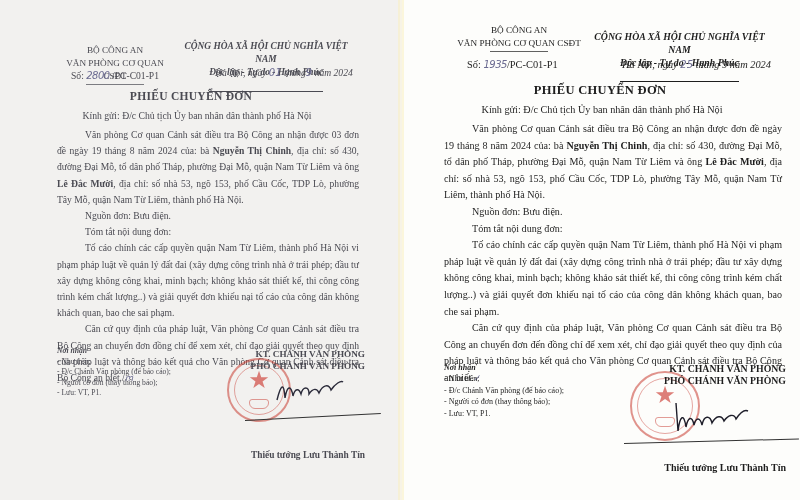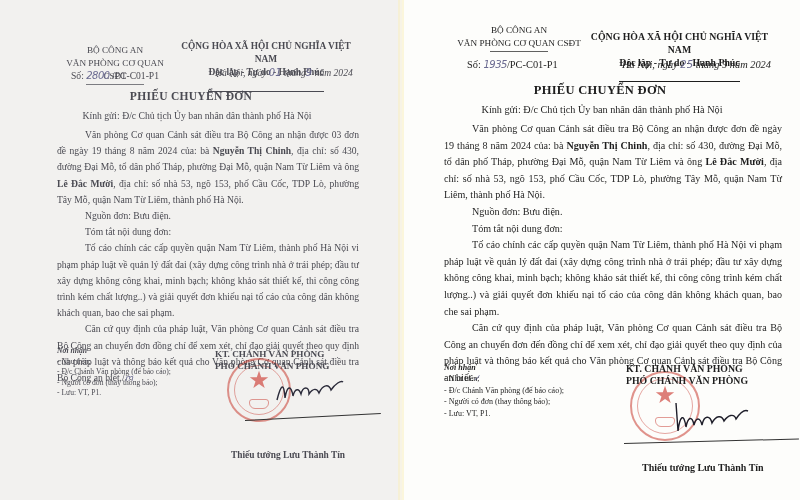--- a/index.html
+++ b/index.html
@@ -12,40 +12,40 @@
   .paper.left .inner { color: #4a4a52; }
   .paper.right .inner { color: #1e1e1e; }
 
   .inner { position: absolute; inset: 0; }
 
   .hdr-left { position: absolute; text-align: center; font-size: 9.2px; line-height: 13px; }
   .hdr-left .ministry { font-weight: normal; }
   .hdr-left .office { font-weight: normal; }
   .hdr-left .uline { display: block; margin: 1px auto 0; width: 58px; height: 1px; background: currentColor; opacity: .7; }
 
-  .hdr-right { position: absolute; text-align: center; font-size: 9.4px; line-height: 13px; font-weight: bold; }
+  .hdr-right { position: absolute; text-align: center; font-size: 9.4px; line-height: 13px; font-weight: bold; font-style: italic; }
   .hdr-right .motto { display: inline-block; border-bottom: 1px solid currentColor; padding-bottom: 12px; }
 
   .refno { position: absolute; font-size: 9.6px; }
   .refno .hand { font-family: "DejaVu Sans", sans-serif; font-style: italic; color: #6a6a90; font-size: 10px; letter-spacing: -0.5px; }
   .date { position: absolute; font-size: 9.6px; font-style: italic; }
   .date .hand { font-family: "DejaVu Sans", sans-serif; color: #6a6a90; font-size: 10px; }
 
   .title { position: absolute; width: 100%; text-align: center; font-weight: bold; font-size: 11.5px; letter-spacing: .3px; }
   .addressee { position: absolute; width: 100%; text-align: center; font-size: 9.7px; }
 
   .body { position: absolute; font-size: 9.6px; line-height: 16.2px; text-align: justify; }
   .body p { text-indent: 28px; }
   .body b { font-weight: bold; }
   .tick { font-family: "DejaVu Sans", sans-serif; font-style: italic; color: #6a6a90; font-size: 9px; }
 
   .recipients { position: absolute; font-size: 7.6px; line-height: 10.6px; }
   .recipients .lbl { font-style: italic; font-weight: bold; }
 
-  .sign { position: absolute; text-align: left; }
+  .sign { position: absolute; text-align: right; }
   .sign .pos1, .sign .pos2 { font-weight: bold; font-size: 9.2px; line-height: 12px; position: relative; z-index: 2; }
   .sign .name { font-weight: bold; font-size: 9.4px; position: absolute; left: 16px; right: 0; }
 
   .seal { position: absolute; border-radius: 50%; border: 2px solid rgba(200,60,50,.55); z-index: 1; }
   .seal::before { content: ""; position: absolute; inset: 5px; border-radius: 50%; border: 1px solid rgba(200,60,50,.45); }
   .seal .star { position: absolute; left: 50%; top: 34%; transform: translate(-50%,-50%); color: rgba(205,60,50,.65); font-size: 24px; font-family: "DejaVu Sans", sans-serif; line-height: 1; }
   .seal .base { position: absolute; left: 50%; bottom: 18%; transform: translateX(-50%); width: 20px; height: 10px; border: 1px solid rgba(200,60,50,.5); border-radius: 3px 3px 6px 6px; }
 
   .signature { position: absolute; z-index: 3; }
   .sigline { position: absolute; height: 1px; background: #333; transform-origin: left center; z-index: 3; }

